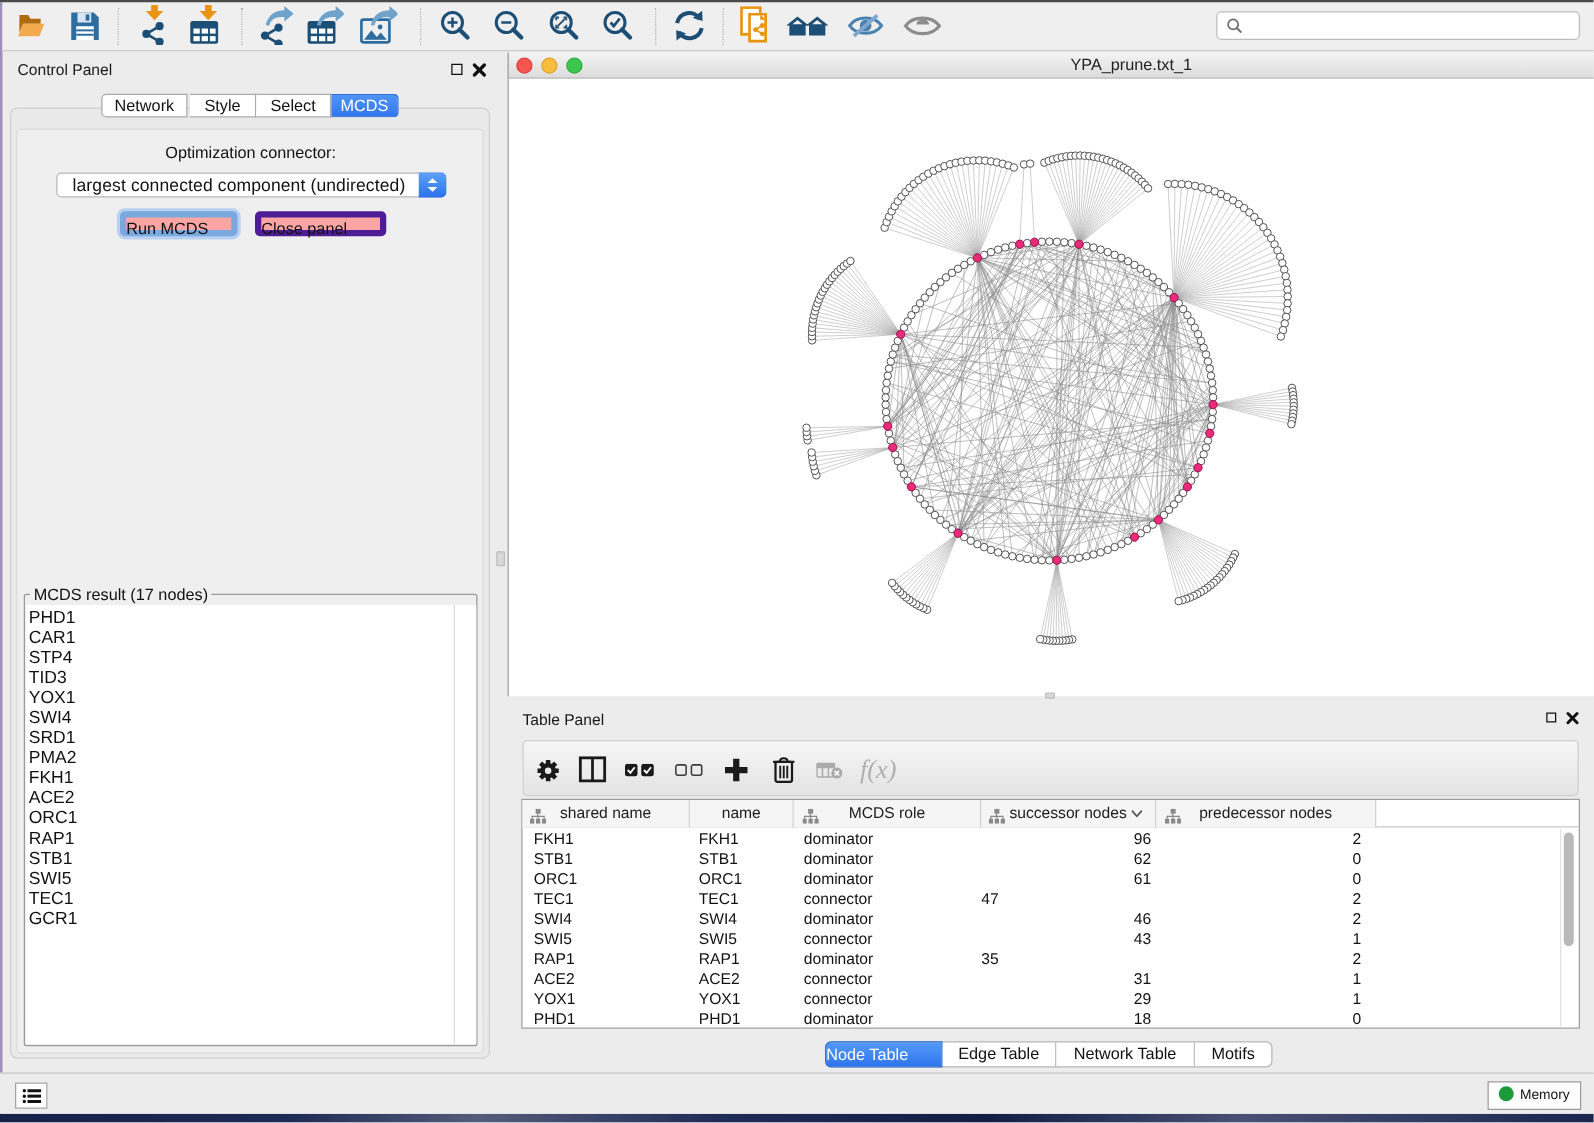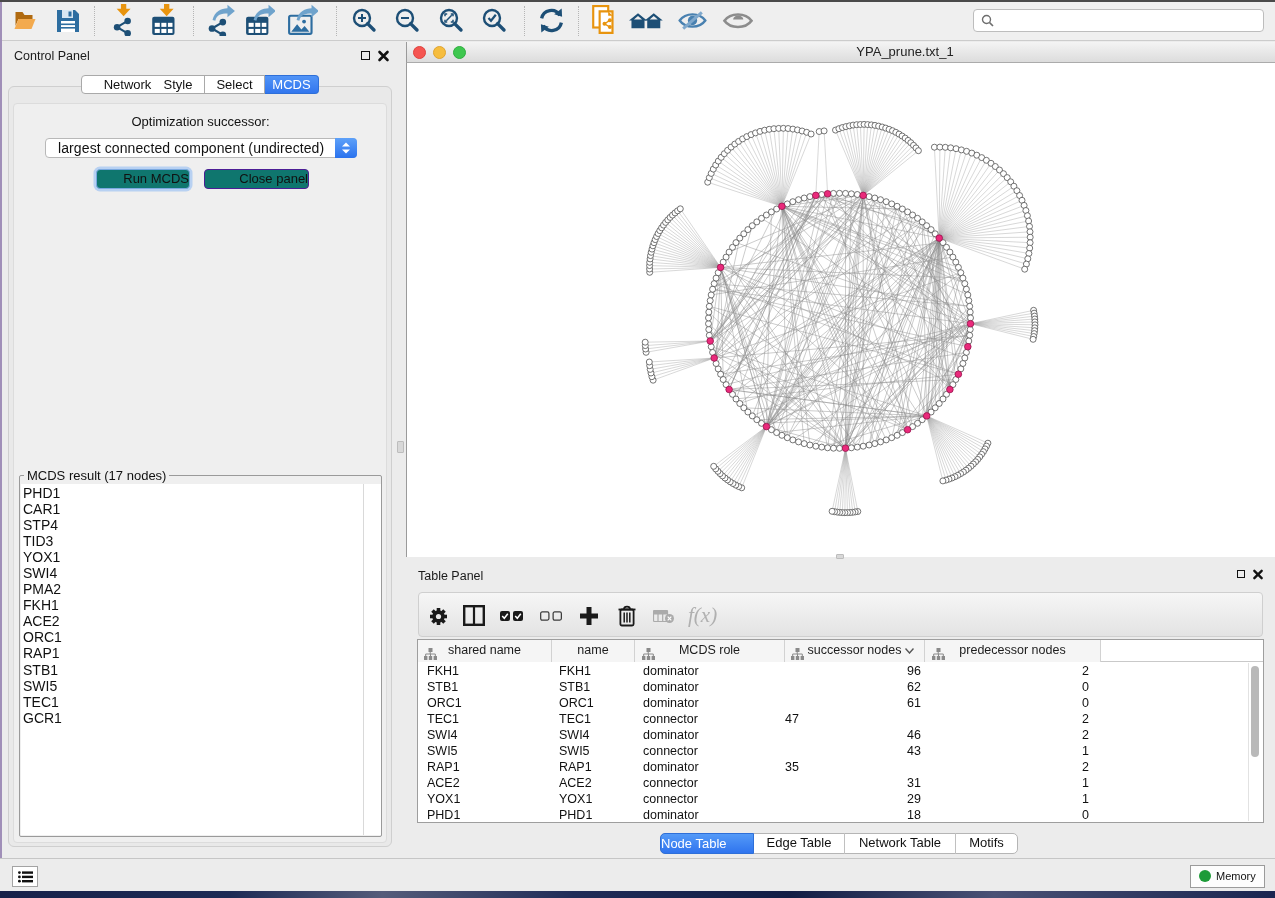--- a/index.html
+++ b/index.html
@@ -1,22 +1,22 @@
 <!DOCTYPE html>
 <html><head><meta charset="utf-8"><style>
 *{margin:0;padding:0;box-sizing:border-box}
 html,body{width:1275px;height:898px;overflow:hidden}
 body{font-family:"Liberation Sans",sans-serif;background:#ececec;position:relative}
 .abs{position:absolute}
 .ic{position:absolute}
 .sep{position:absolute;top:6px;height:30px;border-left:1px dotted #b5b5b5;width:0}
 .tab{position:absolute;top:75px;height:19px;background:#fff;border:1px solid #a9a9a9;
  font-size:13px;color:#111;text-align:center;line-height:17px}
-.btn{position:absolute;background:#0f766e;border:1px solid #4c1d95;border-radius:4px;
- font-size:13px;color:#111;text-align:right}
+.btn{position:absolute;background:#fca5a5;border:5px solid #4c1d95;border-radius:4px;
+ font-size:13px;color:#111;text-align:left}
 </style></head><body>
 
 <div class="abs" style="left:0;top:0;width:1275px;height:2px;background:#4a4a4a"></div>
 <div class="abs" style="left:0;top:2px;width:2px;height:889px;background:#a08fb8"></div>
 <div class="abs" style="left:0;top:891px;width:1275px;height:7px;background:linear-gradient(90deg,#17214a 0%,#1d2a55 18%,#555c7a 30%,#202c58 45%,#121d45 62%,#4a5175 78%,#1a2550 100%)"></div>
 
 <div class="abs" style="left:2px;top:2px;width:1273px;height:39px;background:#efefef;border-bottom:1px solid #cccccc"></div>
 <div class="sep" style="left:94px"></div>
 <div class="sep" style="left:193px"></div>
 <div class="sep" style="left:336px"></div>
@@ -155,42 +155,43 @@
     </svg>
   </div>
 
 <div class="abs" style="left:14px;top:49px;font-size:12.5px;color:#1a1a1a">Control Panel</div>
 <div class="abs" style="left:361px;top:51px;width:9px;height:9px;border:1.6px solid #111"></div>
 <svg class="ic" style="left:377px;top:50px" width="13" height="12" viewBox="0 0 12 12">
     <path d="M2 2 L10 10 M10 2 L2 10" stroke="#111" stroke-width="2.6" stroke-linecap="round"></path>
   </svg>
 <div class="abs" style="left:8px;top:86px;width:383.5px;height:761px;background:#e9e9e9;border:1px solid #cfcfcf;border-radius:6px"></div>
 <div class="abs" style="left:12.5px;top:103px;width:374px;height:740px;background:#efefef;border:1px solid #dcdcdc;border-radius:4px"></div>
-<div class="tab" style="left:81px;width:93px;border-radius:4px 0 0 4px">Network</div>
+<div class="tab" style="left:81px;width:69px;border-radius:4px 0 0 4px">Network</div>
 <div class="tab" style="left:152px;width:53px;border-left:none">Style</div>
 <div class="tab" style="left:205px;width:60px;border-left:none">Select</div>
 <div class="tab" style="left:265px;width:54px;border-left:none;border-radius:0 4px 4px 0;background:linear-gradient(#5194f7,#3276ee);color:#fff;border-color:#2e6fd8">MCDS</div>
-<div class="abs" style="left:9px;top:108px;width:381px;text-align:center;font-size:13px;color:#111"><span style="position:relative;left:1px;top:6px">Optimization successor:</span></div>
+<div class="abs" style="left:9px;top:108px;width:381px;text-align:center;font-size:13px;color:#111"><span style="position:relative;left:1px;top:6px">Optimization connector:</span></div>
 <div class="abs" style="left:45px;top:138px;width:312px;height:20px;background:#fff;border:1px solid #b8b8b8;border-radius:4px;font-size:14px;line-height:18px;color:#111;padding-left:12px;letter-spacing:0.1px">largest connected component (undirected)
 <div class="abs" style="right:-1px;top:-1px;width:22px;height:20px;border-radius:0 4px 4px 0;background:linear-gradient(#5ea1f9,#2a72ee)">
 <svg width="10" height="12" viewBox="0 0 10 12" style="position:absolute;left:6px;top:4px">
         <path d="M1 4.4 L5 0.6 L9 4.4 Z M1 7.6 L5 11.4 L9 7.6 Z" fill="#fff"></path>
       </svg>
     </div></div>
 <div class="btn" style="left:96px;top:169px;width:94px;height:20px;line-height:18px;border-color:#7aa9e0;box-shadow:0 0 0 2.5px rgba(130,180,245,.5)">Run MCDS</div>
 <div class="btn" style="left:204px;top:169px;width:105px;height:20px;line-height:18px">Close panel</div>
 <div class="abs" style="left:19px;top:475px;width:363px;height:362px;border:1px solid #9a9a9a;border-radius:2px"></div>
 <div class="abs" style="left:24px;top:468px;font-size:13px;color:#111;background:#efefef;padding:0 3px">MCDS result (17 nodes)</div>
 <div class="abs" style="left:20.5px;top:483.5px;width:360px;height:351px;background:#fff;font-size:14px;color:#111;padding:1px 0 0 2.5px">
     <div style="height:16.1px;line-height:16.1px">PHD1</div>
     <div style="height:16.1px;line-height:16.1px">CAR1</div>
     <div style="height:16.1px;line-height:16.1px">STP4</div>
     <div style="height:16.1px;line-height:16.1px">TID3</div>
     <div style="height:16.1px;line-height:16.1px">YOX1</div>
     <div style="height:16.1px;line-height:16.1px">SWI4</div>
+    <div style="height:16.1px;line-height:16.1px">SRD1</div>
     <div style="height:16.1px;line-height:16.1px">PMA2</div>
     <div style="height:16.1px;line-height:16.1px">FKH1</div>
     <div style="height:16.1px;line-height:16.1px">ACE2</div>
     <div style="height:16.1px;line-height:16.1px">ORC1</div>
     <div style="height:16.1px;line-height:16.1px">RAP1</div>
     <div style="height:16.1px;line-height:16.1px">STB1</div>
     <div style="height:16.1px;line-height:16.1px">SWI5</div>
     <div style="height:16.1px;line-height:16.1px">TEC1</div>
     <div style="height:16.1px;line-height:16.1px">GCR1</div>
 <div class="abs" style="left:342px;top:0;width:1px;height:351px;background:#d9d9d9"></div>

